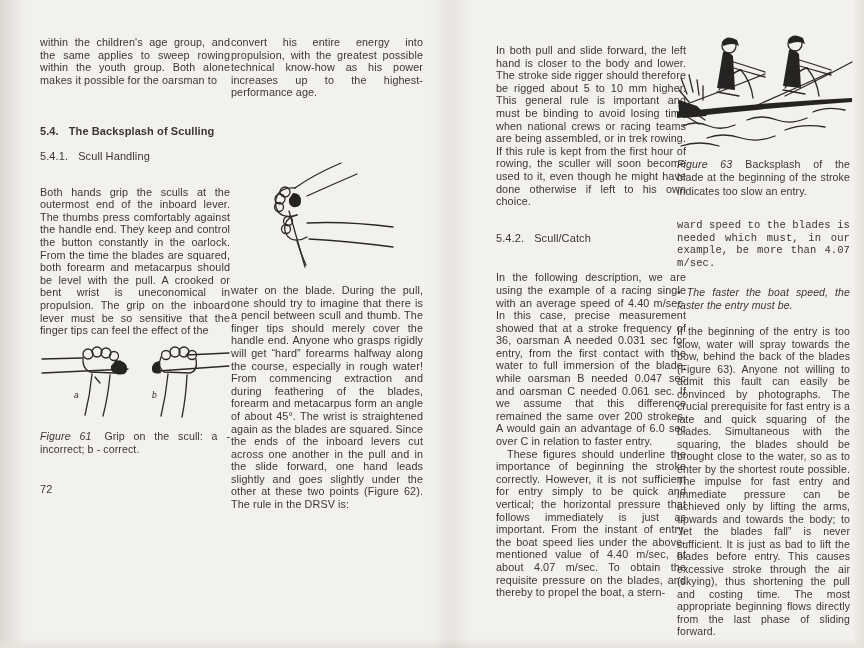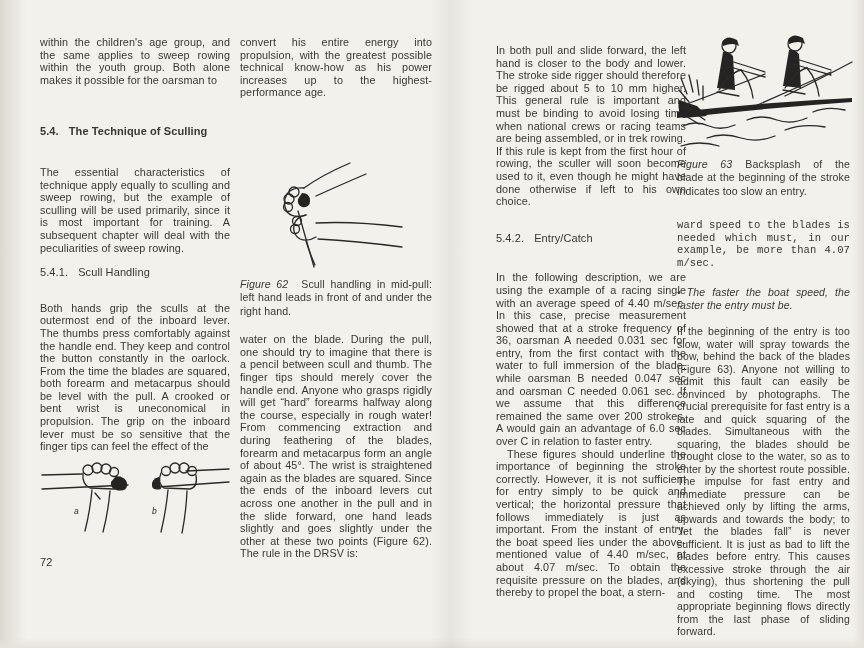--- a/index.html
+++ b/index.html
@@ -17,21 +17,21 @@
     background:linear-gradient(270deg,#e3e0da,rgba(227,224,218,0));pointer-events:none;}
   .edge-bottom{position:absolute;left:0;right:0;bottom:0;height:10px;
     background:linear-gradient(0deg,#e6e3dd,rgba(230,227,221,0));pointer-events:none;}
   .gutter{position:absolute;left:430px;top:0;bottom:0;width:42px;
     background:linear-gradient(90deg,rgba(90,85,80,0) 0%,rgba(90,85,80,0.08) 50%,rgba(90,85,80,0) 100%);
     pointer-events:none;}
 
   .col{position:absolute;text-align:justify;font-size:10.8px;line-height:12.6px;letter-spacing:0.1px;}
   .col p{margin:0;}
   .col1{left:40px;top:36px;width:190px;}
-  .col2{left:240px;top:36px;width:192px;}
+  .col2{left:231px;top:36px;width:192px;}
   .col3{left:465px;top:44px;width:190px;margin-left:31px;}
   .col4{left:677px;top:20px;width:173px;font-size:10.5px;line-height:12.5px;}
 
   .heading{font-size:11px;text-align:left;}
   .heading.bold{font-weight:bold;}
   .h-num{display:inline-block;margin-right:10px;}
 
   .caption{font-size:10.6px;line-height:13.4px;}
   .fig-label{font-style:italic;margin-right:13px;}
 
@@ -53,24 +53,23 @@
 
 <div class="edge-left"></div>
 <div class="edge-right"></div>
 <div class="edge-bottom"></div>
 <div class="gutter"></div>
 
 <div class="col col1">
   <p>within the children's age group, and the same applies to sweep rowing within the youth group. Both alone makes it possible for the oarsman to</p>
 
   <p class="heading bold" style="margin-top:39px;">
-    <span class="h-num">5.4.</span><span>The Technique of Sculling</span>
-  </p>
-
-  <p style="margin-top:28px;">The essential characteristics of technique apply equally to sculling and sweep rowing, but the example of sculling will be used primarily, since it is most important for training. A subsequent chapter will deal with the peculiarities of sweep rowing.</p>
+    <span class="h-num">5.4.</span><span>The Backsplash of Sculling</span>
+  </p>
+
 
   <p class="heading" style="margin-top:12px;">
     <span class="h-num">5.4.1.</span><span>Scull Handling</span>
   </p>
 
   <p style="margin-top:23px;">Both hands grip the sculls at the outermost end of the inboard lever. The thumbs press comfortably against the handle end. They keep and control the button constantly in the oarlock. From the time the blades are squared, both forearm and metacarpus should be level with the pull. A crooked or bent wrist is uneconomical in propulsion. The grip on the inboard lever must be so sensitive that the finger tips can feel the effect of the</p>
 
   <figure style="margin-top:6px;">
     <svg class="figsvg" width="190" height="80" viewBox="0 0 190 80">
 
@@ -96,23 +95,26 @@
         <circle class="ink" cx="135" cy="9" r="5"></circle>
         <circle class="ink" cx="144" cy="9" r="5"></circle>
         <circle class="ink" cx="152" cy="12" r="4.5"></circle>
         <path class="ink" d="M121,14 Q117,24 124,29 L150,30 Q158,28 156,16"></path>
         <path class="ink-fill" d="M119,18 Q111,20 112,27 Q113,32 121,30 Z"></path>
         <path class="ink" d="M128,31 Q126,52 121,73"></path>
         <path class="ink" d="M147,32 Q146,54 142,74"></path>
         <text class="figtext" x="112" y="55">b</text>
       </g>
     </svg>
+    <figcaption class="caption" style="margin-top:7px;">
+      <span class="fig-label">Figure 61</span><span>Grip on the scull:  a - incorrect; b - correct.</span>
+    </figcaption>
   </figure>
 
-  <p class="pagenum" style="margin-top:17px;">72</p>
+  <p class="pagenum" style="margin-top:26px;">72</p>
 </div>
 
 <div class="col col2">
   <p>convert his entire energy into propulsion, with the greatest possible technical know-how as his power increases up to the highest-performance age.</p>
 
   <figure style="margin-top:62px;">
     <svg class="figsvg" width="150" height="108" viewBox="0 0 150 108" style="margin-left:14px;">
 
       <path class="ink" d="M96,2 Q68,14 50,27"></path>
       <path class="ink" d="M112,13 Q84,25 62,35"></path>
@@ -126,34 +128,31 @@
       <circle class="ink" cx="43" cy="60" r="4.5"></circle>
       <circle class="ink" cx="41" cy="68" r="4.5"></circle>
       <path class="ink" d="M52,54 Q42,56 40,64 Q38,73 46,78 Q54,81 62,76"></path>
 
       <path class="ink" d="M62,62 Q100,60 148,66"></path>
       <path class="ink" d="M64,78 Q102,80 148,86"></path>
 
       <path class="ink" d="M44,50 Q52,78 60,106"></path>
       <path class="ink" d="M52,80 Q56,93 61,104"></path>
     </svg>
-    <figcaption class="caption" style="margin-top:9px;">
-      <span class="fig-label">Figure 62</span><span>Scull handling in mid-pull: left hand leads in front of and under the right hand.</span>
-    </figcaption>
   </figure>
 
   <p style="margin-top:15px;">water on the blade. During the pull, one should try to imagine that there is a pencil between scull and thumb. The finger tips should merely cover the handle end. Anyone who grasps rigidly will get “hard” forearms halfway along the course, especially in rough water! From commencing extraction and during feathering of the blades, forearm and metacarpus form an angle of about 45°. The wrist is straightened again as the blades are squared. Since the ends of the inboard levers cut across one another in the pull and in the slide forward, one hand leads slightly and goes slightly under the other at these two points (Figure 62). The rule in the DRSV is:</p>
 
 </div>
 
 <div class="col col3">
   <p>In both pull and slide forward, the left hand is closer to the body and lower. The stroke side rigger should therefore be rigged about 5 to 10 mm higher. This general rule is important and must be binding to avoid losing time when national crews or racing teams are being assembled, or in trek rowing. If this rule is kept from the first hour of rowing, the sculler will soon become used to it, even though he might have done otherwise if left to his own choice.</p>
 
   <p class="heading" style="margin-top:24px;">
-    <span class="h-num">5.4.2.</span><span>Entry/Catch</span>
+    <span class="h-num">5.4.2.</span><span>Scull/Catch</span>
   </p>
 
   <p style="margin-top:27px;">In the following description, we are using the example of a racing single with an average speed of 4.40 m/sec. In this case, precise measurement showed that at a stroke frequency of 36, oarsman A needed 0.031 sec for entry, from the first contact with the water to full immersion of the blade, while oarsman B needed 0.047 sec and oarsman C needed 0.061 sec. If we assume that this difference remained the same over 200 strokes, A would gain an advantage of 6.0 sec over C in relation to faster entry.</p>
 
   <p class="indent-first">These figures should underline the importance of beginning the stroke correctly. However, it is not sufficient for entry simply to be quick and vertical; the horizontal pressure that follows immediately is just as important. From the instant of entry, the boat speed lies under the above-mentioned value of 4.40 m/sec, at about 4.07 m/sec. To obtain the requisite pressure on the blades, and thereby to propel the boat, a stern-</p>
 </div>
 
 <div class="col col4">
   <figure>
     <svg class="figsvg" width="176" height="132" viewBox="0 0 176 132">

